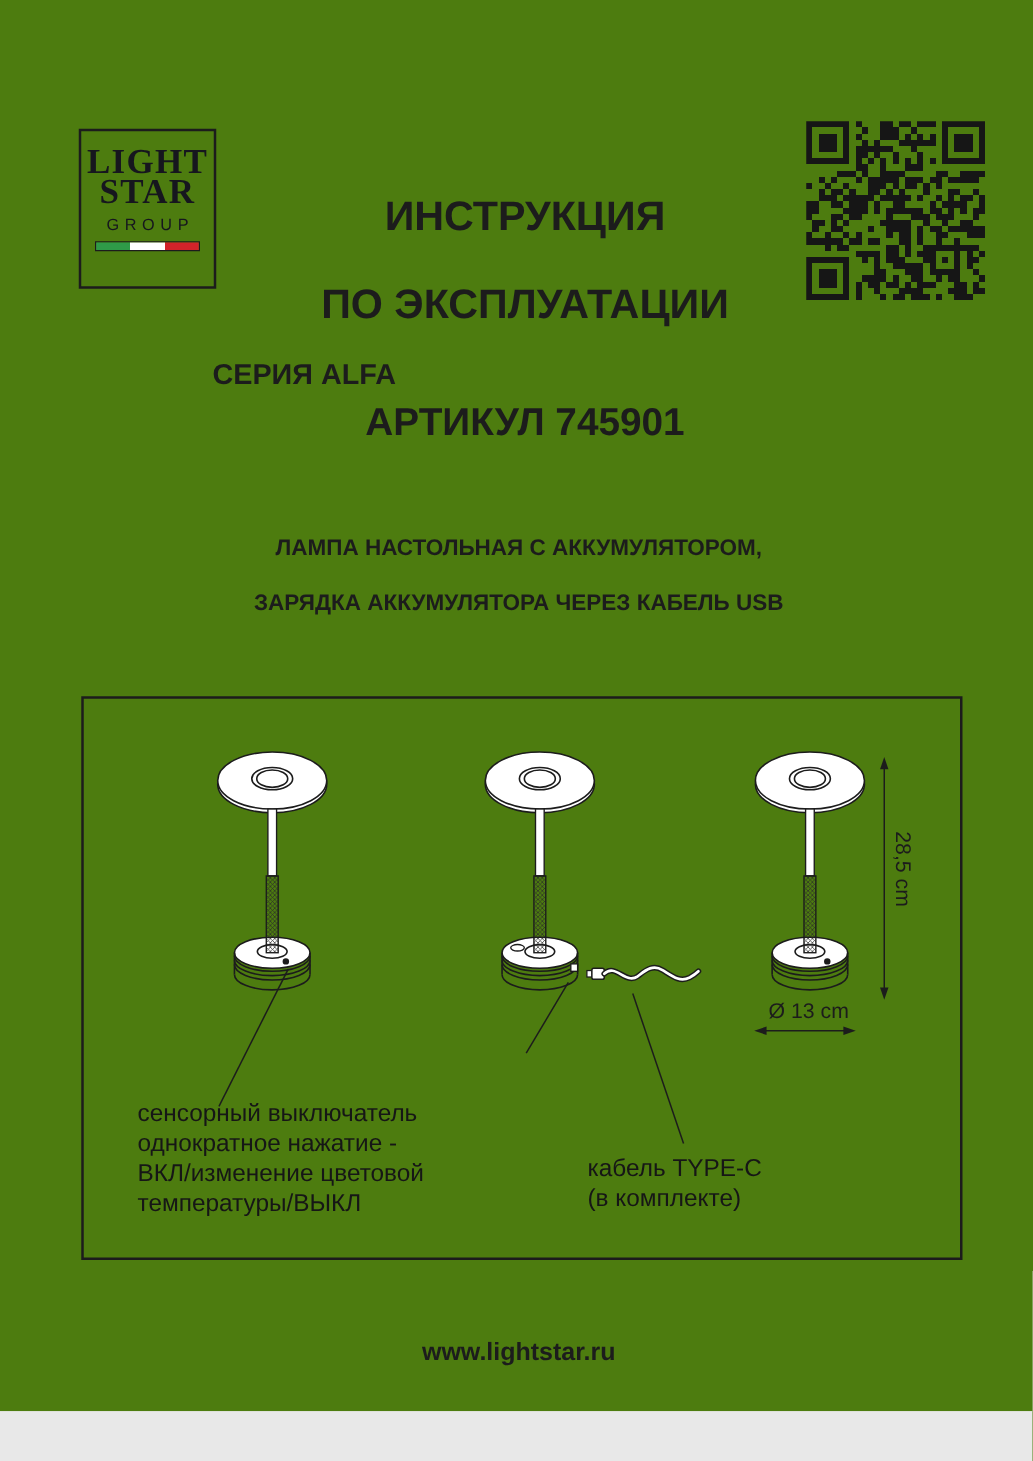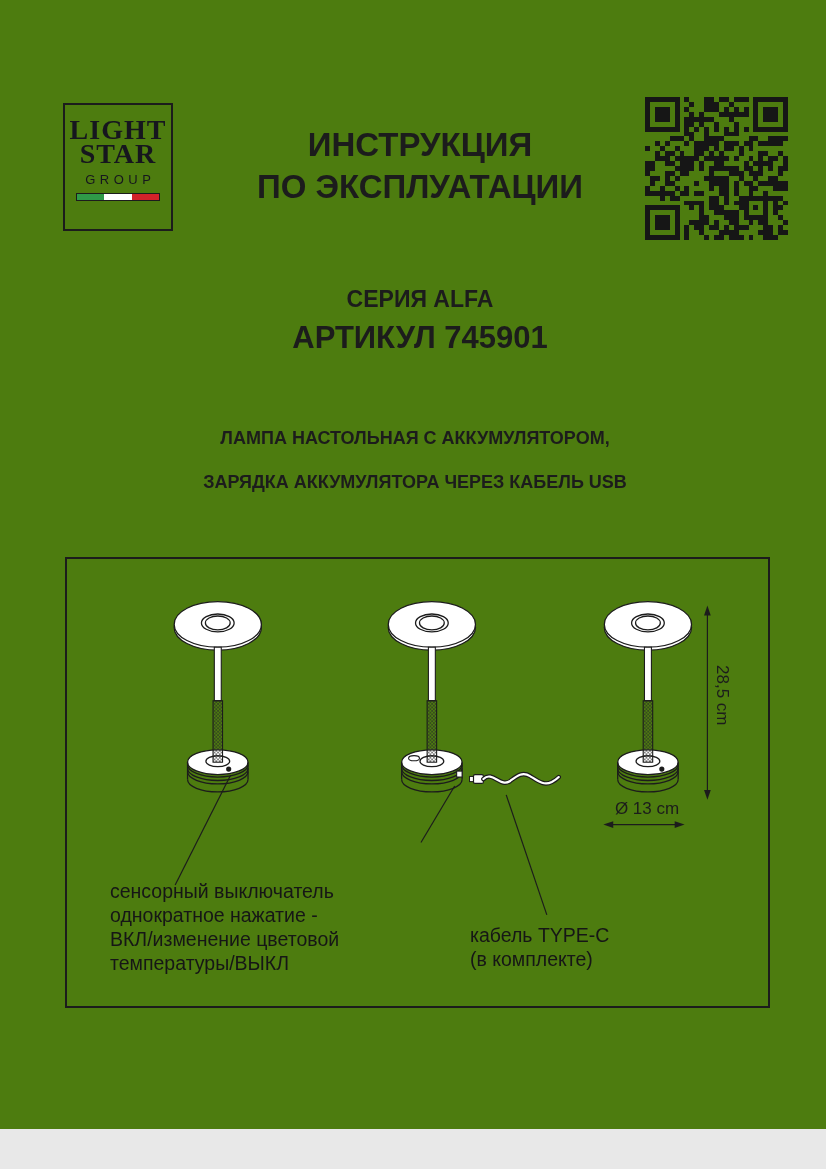--- a/index.html
+++ b/index.html
@@ -12,25 +12,25 @@
   .logo-word{font-family:"Liberation Serif",serif;font-weight:700;font-size:28px;
              line-height:24px;letter-spacing:1px;color:#16161e;}
   .logo-group{font-family:Liberation Sans, sans-serif;font-size:13px;letter-spacing:4.5px;
               text-indent:4.5px;margin-top:6px;color:#16161e;}
   .logo-flag{display:flex;height:8px;width:84px;margin:6px auto 0;border:1px solid #1c1c1c;box-sizing:border-box;}
   .logo-flag span{flex:1;}
 
   
   .title{position:absolute;left:170px;top:124px;width:500px;margin:0;
          font-size:33px;line-height:42px;font-weight:700;text-align:center;}
-  .title span{display:block;}
+  .title span{display:block;margin-top:28px;}
   .qr{position:absolute;left:645px;top:97px;width:143px;height:143px;}
   .qr svg{width:100%;height:100%;shape-rendering:crispEdges;}
 
-  .series{position:absolute;left:170px;top:286px;width:500px;text-align:center;
+  .series{position:absolute;left:170px;top:286px;width:500px;text-align:left;
           font-size:23px;font-weight:700;}
   .article{position:absolute;left:170px;top:320px;width:500px;text-align:center;
            font-size:31px;font-weight:700;}
   .desc{position:absolute;left:60px;top:416px;width:710px;text-align:center;
         font-size:18px;line-height:44px;font-weight:700;}
 
   
   .diagram{position:absolute;left:65px;top:557px;width:701px;height:447px;border:2px solid #1c1c1c;}
   .draw{position:absolute;left:0;top:0;width:701px;height:447px;}
   .lbl{position:absolute;font-size:19.5px;line-height:24px;color:#161616;}
@@ -581,13 +581,14 @@
       <div>температуры/ВЫКЛ</div>
     </div>
     <div class="lbl lbl-cable">
       <div>кабель TYPE-C</div>
       <div>(в комплекте)</div>
     </div>
     <div class="dim-h">28,5 cm</div>
     <div class="dim-d">Ø 13 cm</div>
   </div>
 
+  <div class="footer">www.lightstar.ru</div>
 </div>
 
 </body></html>

